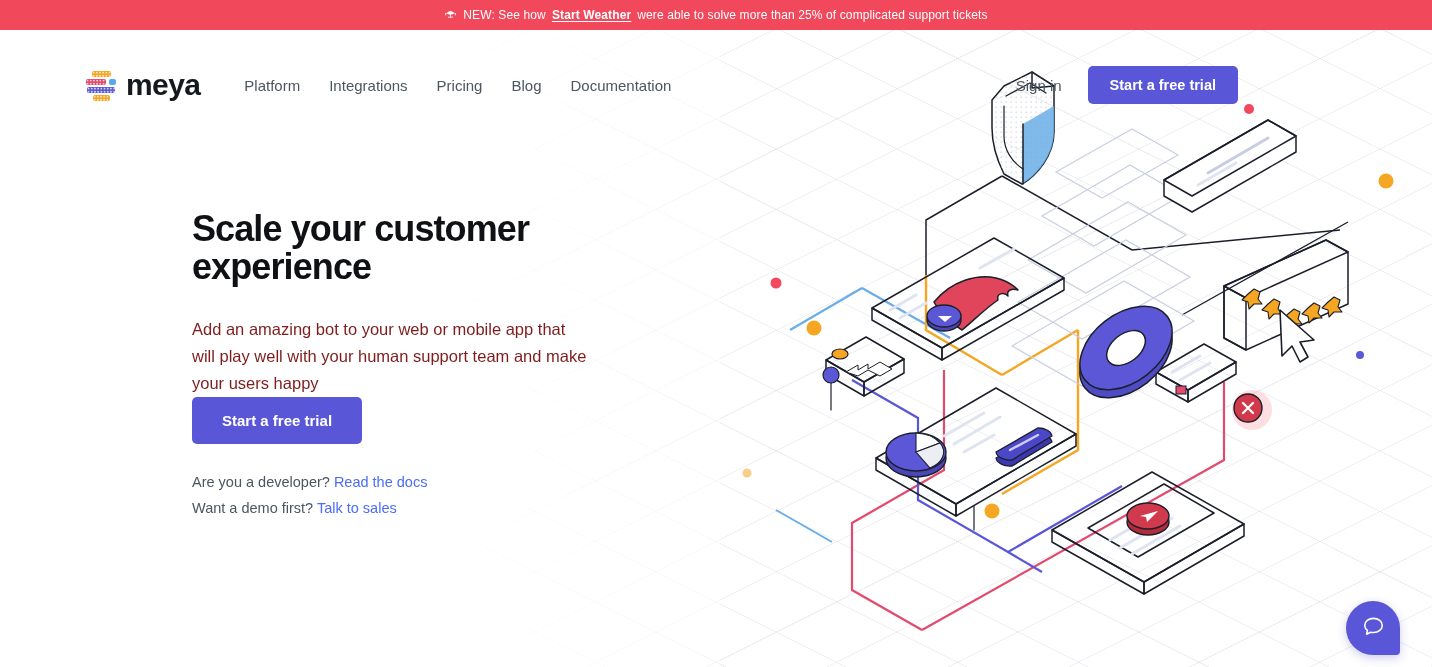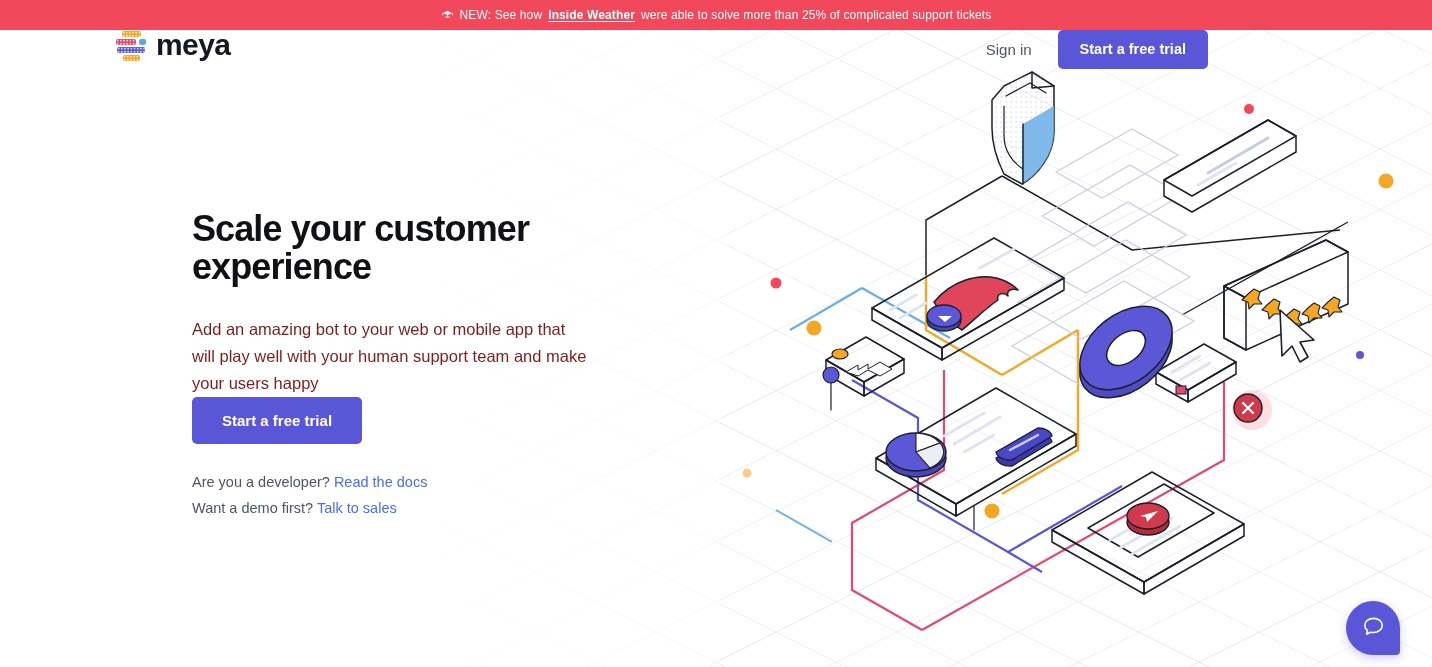--- a/index.html
+++ b/index.html
@@ -60,22 +60,22 @@
     pointer-events: none;
   }
 
   
   .site-header {
     position: absolute;
     top: 0; left: 0;
     width: 1324px;
     height: 110px;
     display: flex;
-    align-items: flex-start;
-    padding: 0 116px;
+    align-items: center;
+    padding: 0 86px;
     z-index: 30;
   }
   .brand { display: flex; align-items: center; gap: 10px; cursor: pointer; margin-right: 44px; }
   .brand-mark { width: 30px; height: 30px; position: relative; }
   .brand-mark .bar { position: absolute; height: 6px; border-radius: 2px; }
   .bar-1 { top: 1px;  left: 6px;  width: 19px; background: #f5a623; }
   .bar-2 { top: 9px;  left: 0px;  width: 20px; background: #e24a6e; }
   .bar-3 { top: 9px;  left: 23px; width: 7px;  background: #59a9e8; }
   .bar-4 { top: 17px; left: 1px;  width: 28px; background: #5b5bd6; }
   .bar-5 { top: 25px; left: 7px;  width: 17px; background: #f5a623; }
@@ -197,21 +197,21 @@
 <div class="announce-bar">
   <div class="announce-inner">
     <span class="announce-icon">
       <svg width="13" height="13" viewBox="0 0 24 24" fill="none" aria-hidden="true">
         <path d="M12 3 C8 5 5 7 3 8 L12 11 L21 8 C19 7 16 5 12 3 Z" fill="#ffffff"></path>
         <path d="M3 8 L3 11 M21 8 L21 11 M12 11 L12 15" stroke="#ffffff" stroke-width="1.6" stroke-linecap="round"></path>
         <path d="M8 15 L16 15" stroke="#ffffff" stroke-width="1.6" stroke-linecap="round"></path>
       </svg>
     </span>
     <span>NEW: See how</span>
-    <a class="announce-link" href="#">Inside Weather</a>
+    <a class="announce-link" href="#">Start Weather</a>
     <span>were able to solve more than 25% of complicated support tickets</span>
   </div>
 </div>
 
 <div class="page">
 
   <div class="iso-grid"></div>
   <div class="grid-fade-left"></div>
 
   <header class="site-header">
@@ -228,20 +228,27 @@
         <div class="bar bar-4">
             <div class="bar-dots"></div>
           </div>
         <div class="bar bar-5">
             <div class="bar-dots"></div>
           </div>
       </div>
       <div class="brand-word">meya</div>
     </div>
 
+    <nav class="main-nav">
+      <a class="nav-link" href="#">Platform</a>
+      <a class="nav-link" href="#">Integrations</a>
+      <a class="nav-link" href="#">Pricing</a>
+      <a class="nav-link" href="#">Blog</a>
+      <a class="nav-link" href="#">Documentation</a>
+    </nav>
 
     <div class="header-right">
       <a class="signin-link" href="#">Sign in</a>
       <button class="btn-primary">Start a free trial</button>
     </div>
   </header>
 
   <section class="hero-copy">
     <h1 class="hero-title">Scale your customer experience</h1>
     <p class="hero-sub">Add an amazing bot to your web or mobile app that will play well with your human support team and make your users happy</p>

